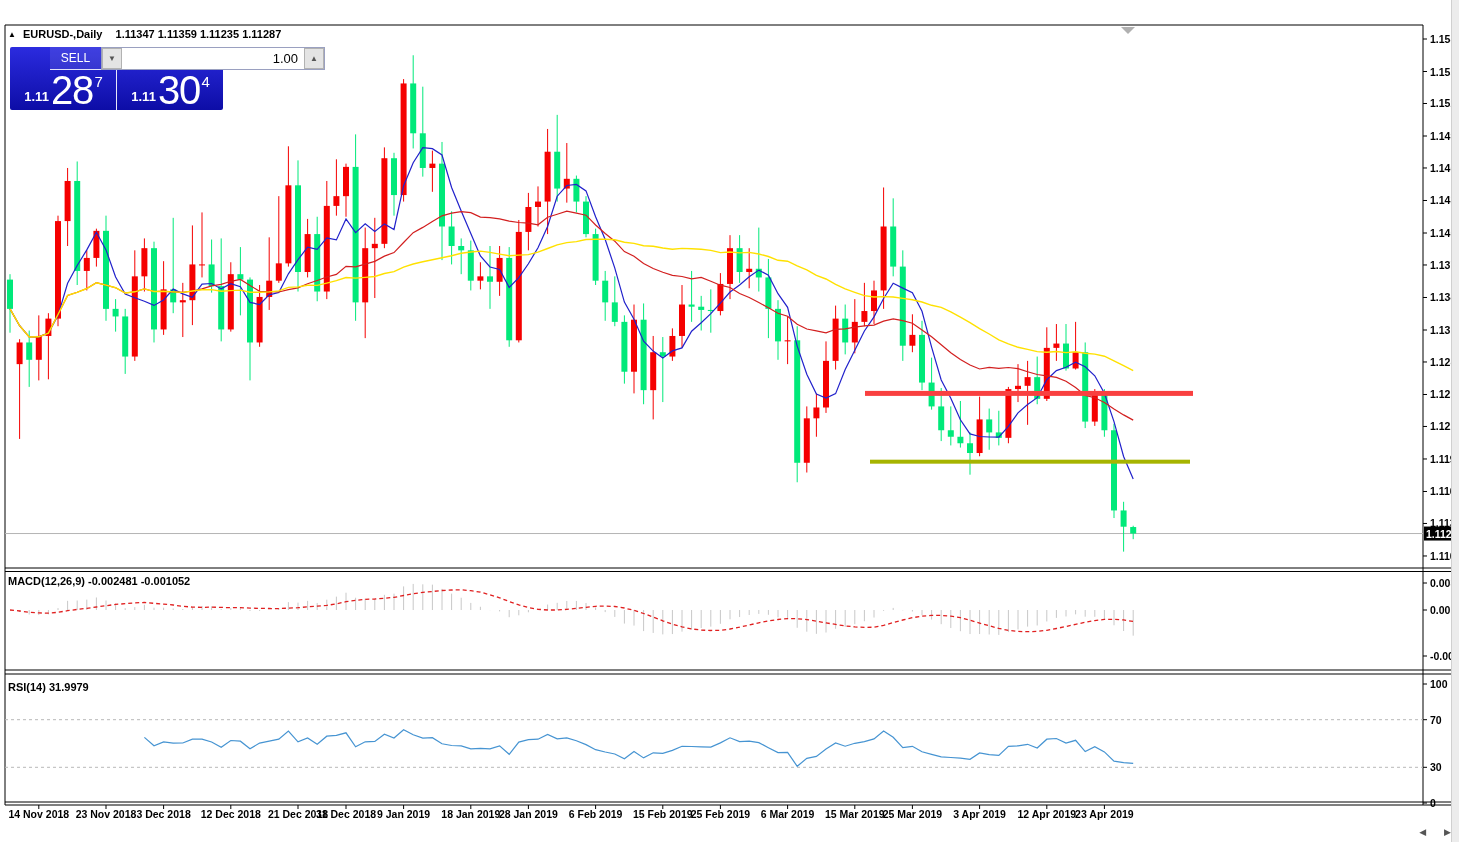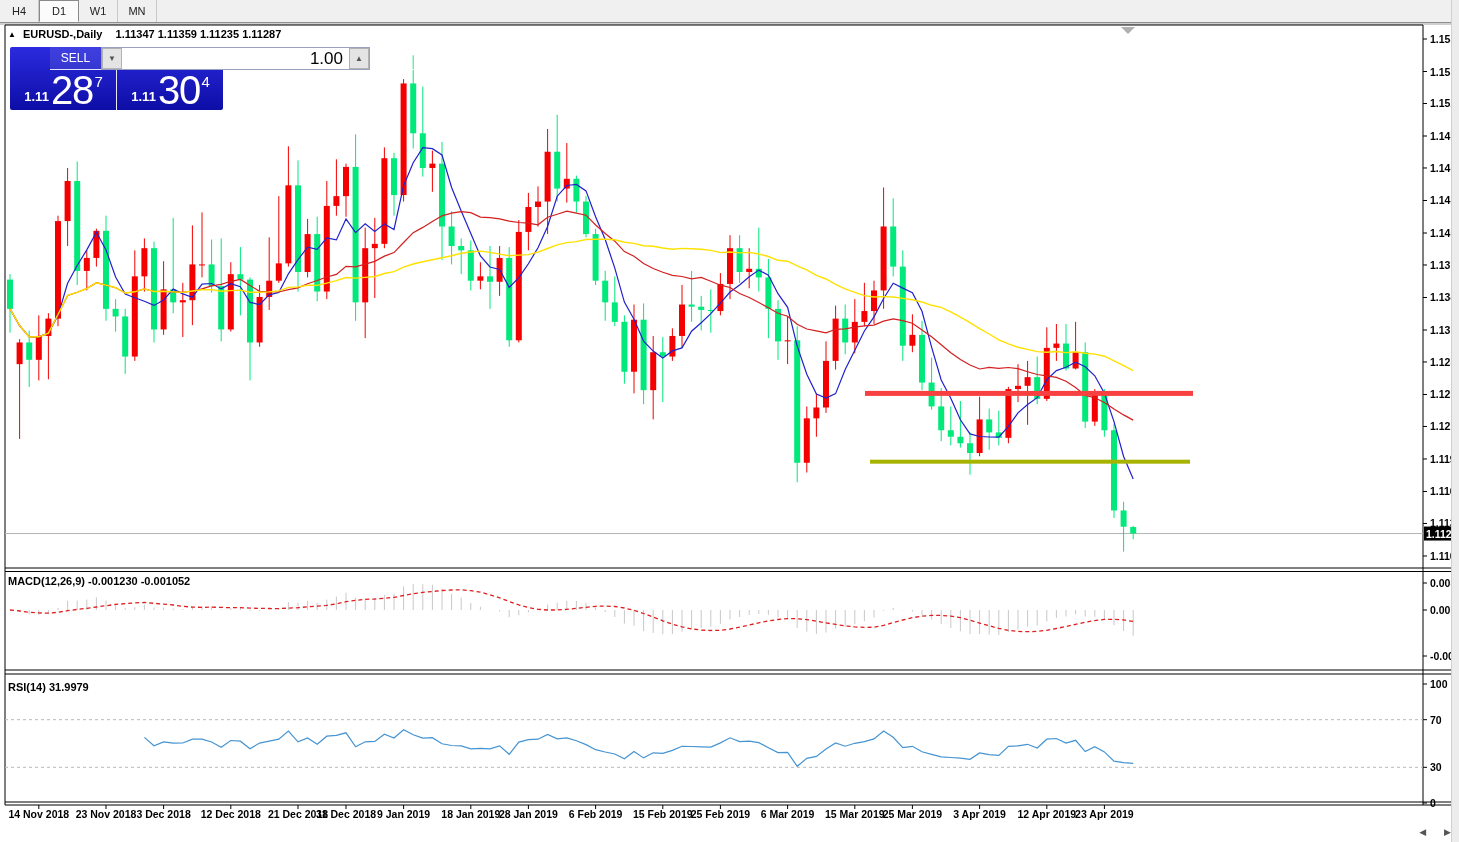--- a/index.html
+++ b/index.html
@@ -17,21 +17,21 @@
   #chart-title .ohlc{margin-left:10px;font-weight:700;}
   
   #trade-panel{position:absolute;left:10px;top:47px;width:213px;height:63px;z-index:6;
     background:linear-gradient(#2b2bdf,#0d0da6);border-radius:2px;color:#fff;}
   #tp-top{display:flex;height:23px;padding-left:40px;}
   .tp-btn{flex:0 0 51px;display:flex;align-items:center;justify-content:center;font-size:12px;
     font-weight:400;color:#fff;background:rgba(255,255,255,0.10);border-bottom:1px solid rgba(255,255,255,.85);cursor:pointer;}
   #tp-spin{flex:1;display:flex;background:#f0f0f0;border:1px solid #9aa0c0;box-sizing:border-box;}
   .sp-btn{width:20px;background:#e4e4e4;border:1px solid #b2b2b2;box-sizing:border-box;color:#555;
     font-size:8px;display:flex;align-items:center;justify-content:center;cursor:pointer;}
-  #lot-input{flex:1;border:none;outline:none;text-align:right;font-size:17px;padding:0 6px 0 0;
+  #lot-input{flex:1;border:none;outline:none;text-align:right;font-size:13px;padding:0 6px 0 0;
     font-family:"Liberation Sans",sans-serif;color:#000;min-width:10px;}
   #tp-bottom{display:flex;height:40px;}
   .tp-price{flex:1;display:flex;align-items:center;justify-content:center;cursor:pointer;}
   .tp-price.sell{border-right:1px solid rgba(255,255,255,.9);}
   .tp-small{font-size:13px;font-weight:700;margin:12px 2px 0 0;}
   .tp-big{font-size:40px;font-weight:400;letter-spacing:-1px;}
   .tp-sup{font-size:15px;position:relative;top:-9px;left:1px;}
   
   .ind-label{position:absolute;font-size:11px;font-weight:700;color:#000;z-index:4;}
   
@@ -44,26 +44,20 @@
   #sym-scroll span{cursor:pointer;}
   
   #right-strip{position:absolute;right:0;top:0;width:7px;height:842px;background:#ececec;border-left:1px solid #d0d0d0;}
   svg text{font-family:"Liberation Sans",sans-serif;}
 </style>
 </head>
 <body>
 
 <div id="stage">
 
-  <div id="tf-bar">
-      <div class="tf-tab">H4</div>
-      <div class="tf-tab active">D1</div>
-      <div class="tf-tab">W1</div>
-      <div class="tf-tab">MN</div>
-    </div>
 
   <svg id="chart-svg" width="1459" height="842" style="position:absolute;left:0;top:0;">
       <rect x="5" y="25" width="1418" height="543" fill="#fff" stroke="none"></rect>
       <line x1="5" y1="25" x2="1423" y2="25" stroke="#000"></line>
       <line x1="5" y1="25" x2="5" y2="805" stroke="#000"></line>
       <line x1="1423" y1="25" x2="1423" y2="805" stroke="#000"></line>
       <line x1="5" y1="568" x2="1452" y2="568" stroke="#000" stroke-width="1"></line>
       <line x1="5" y1="571.5" x2="1452" y2="571.5" stroke="#000" stroke-width="1"></line>
       <line x1="5" y1="670" x2="1452" y2="670" stroke="#000" stroke-width="1"></line>
       <line x1="5" y1="674" x2="1452" y2="674" stroke="#000" stroke-width="1"></line>
@@ -551,21 +545,21 @@
       <div class="tp-price">
         <span class="tp-small">1.11</span>
         <span class="tp-big">30</span>
         <span class="tp-sup">4</span>
       </div>
     </div>
   </div>
 
   <div class="ind-label" style="left:8px;top:575px;">
     <span>MACD(12,26,9)</span>
-    <span>-0.001230 -0.001052</span>
+    <span>-0.002481 -0.001052</span>
   </div>
   <div class="ind-label" style="left:8px;top:681px;text-align:right;">
     <span>RSI(14)</span>
     <span>31.9979</span>
   </div>
 
   <div id="sym-scroll">
     <span>◀</span>
     <span>▶</span>
   </div>

